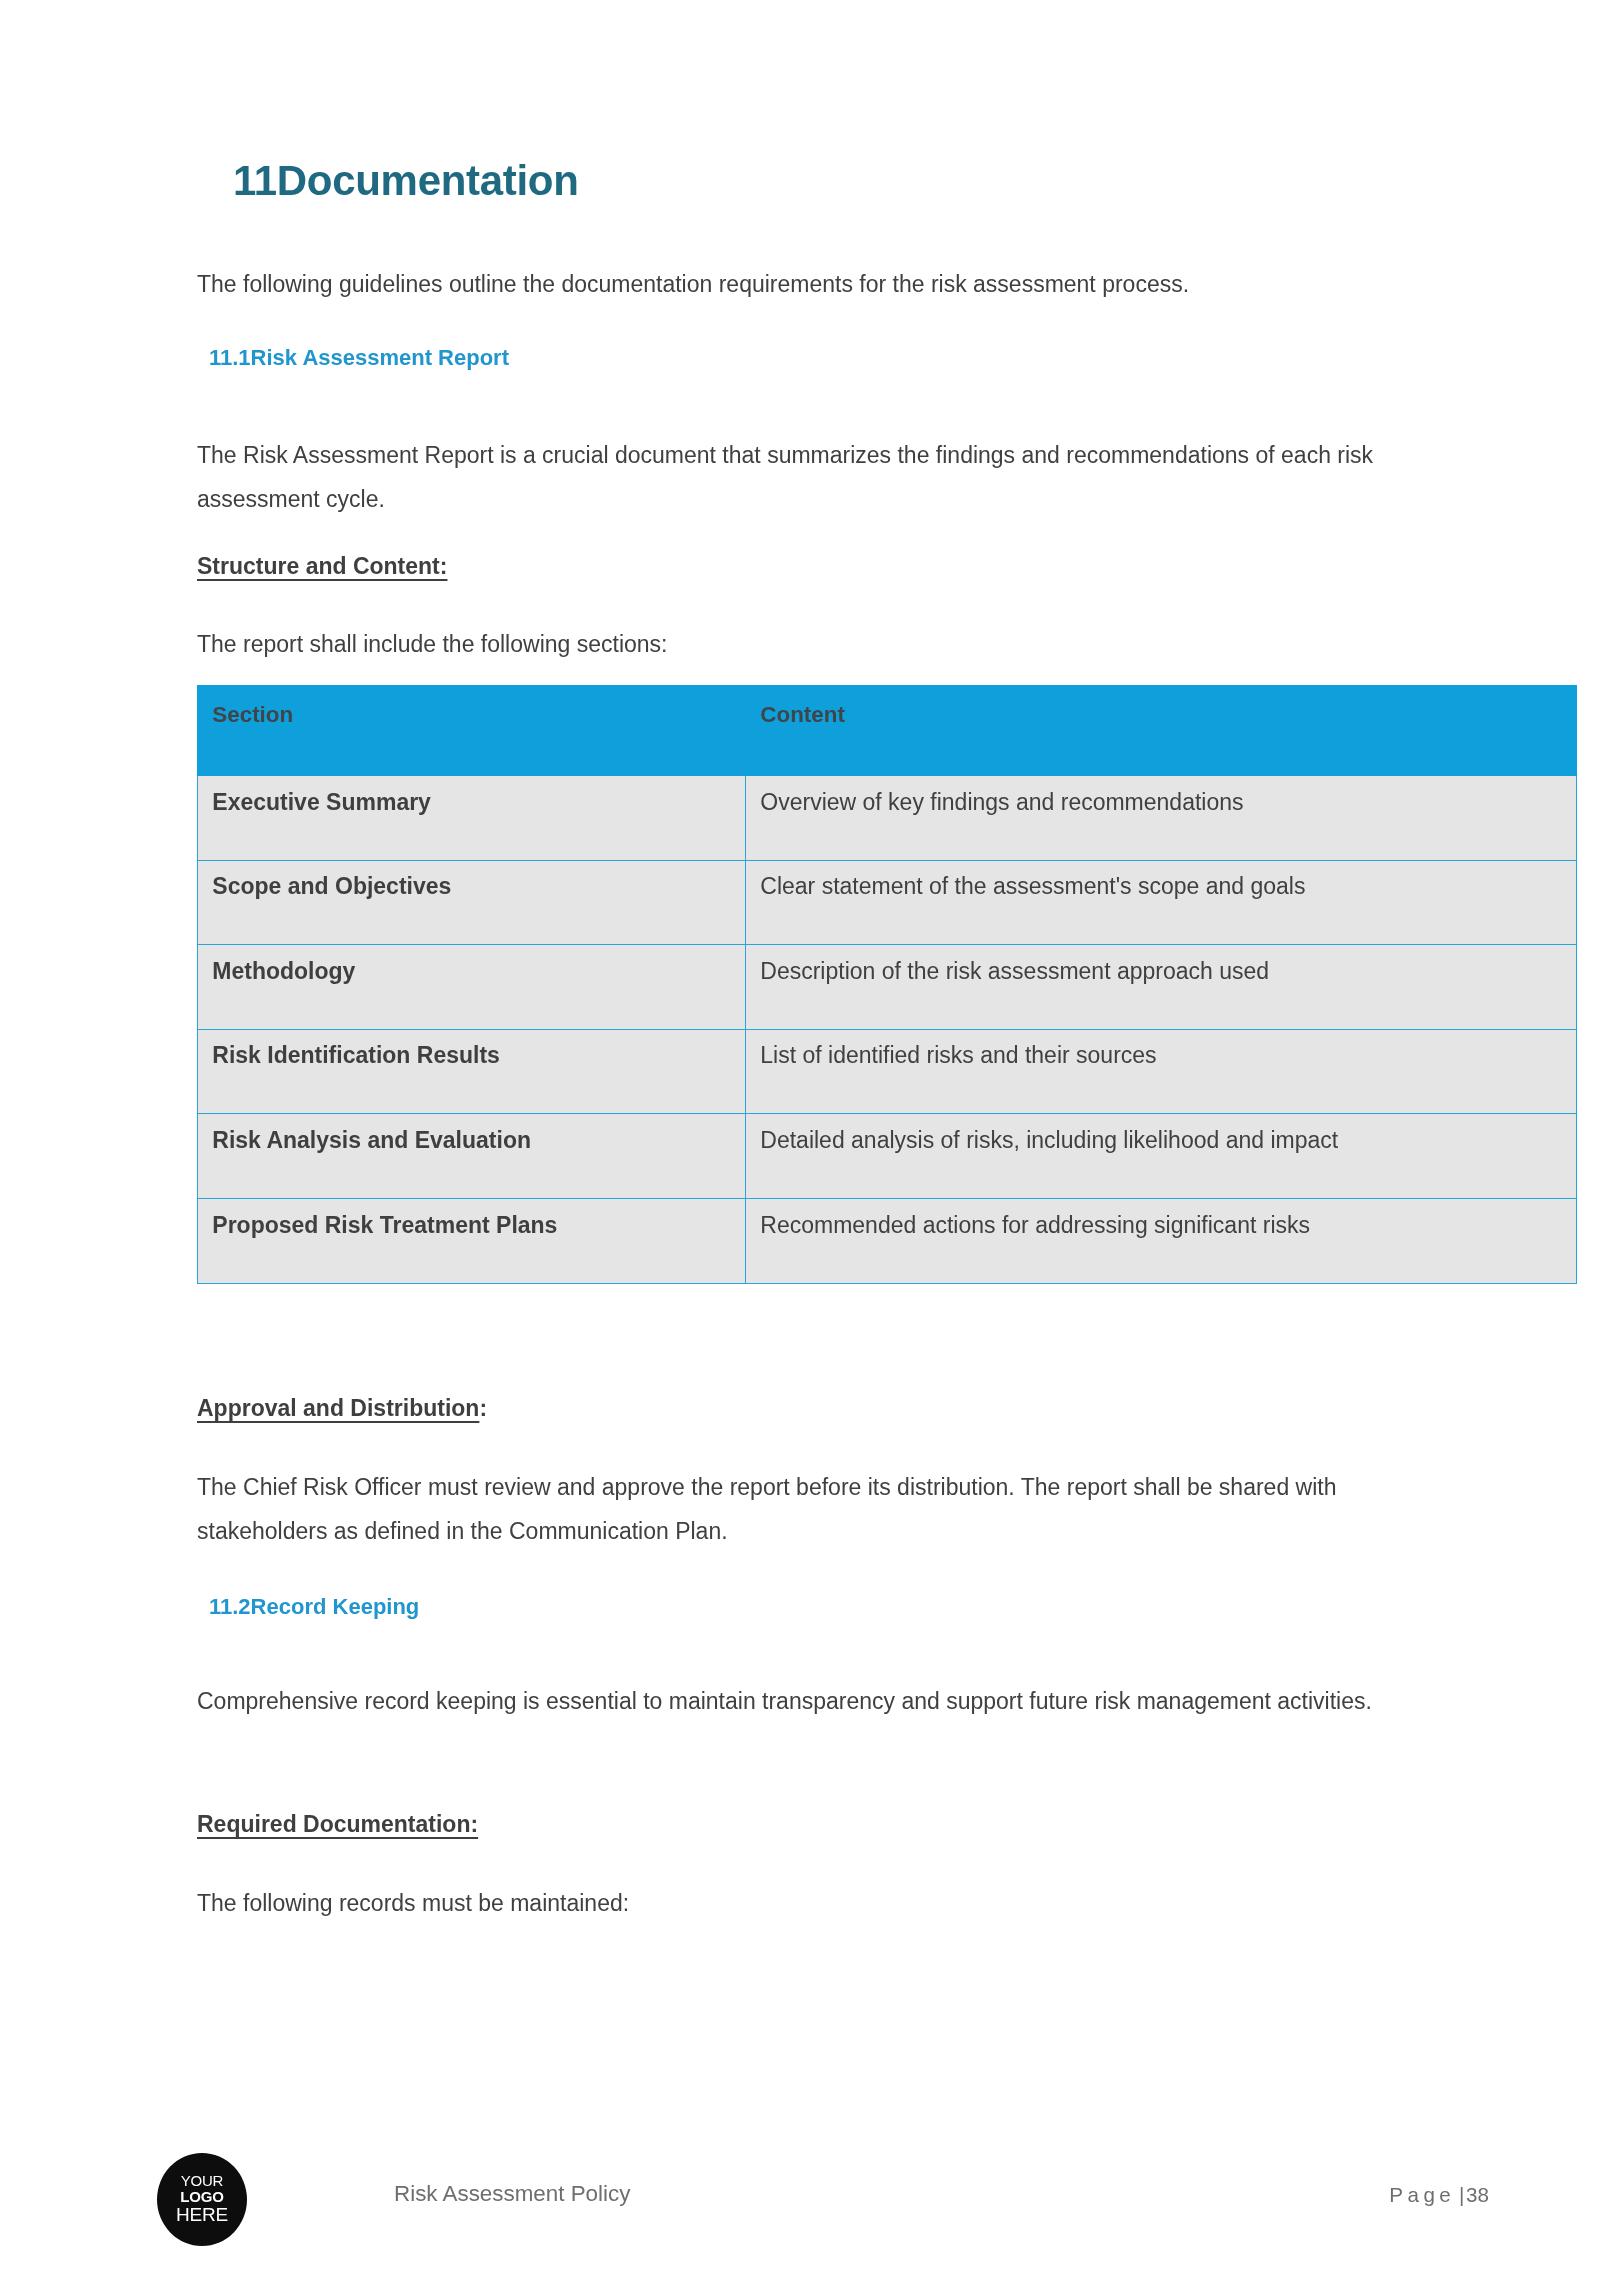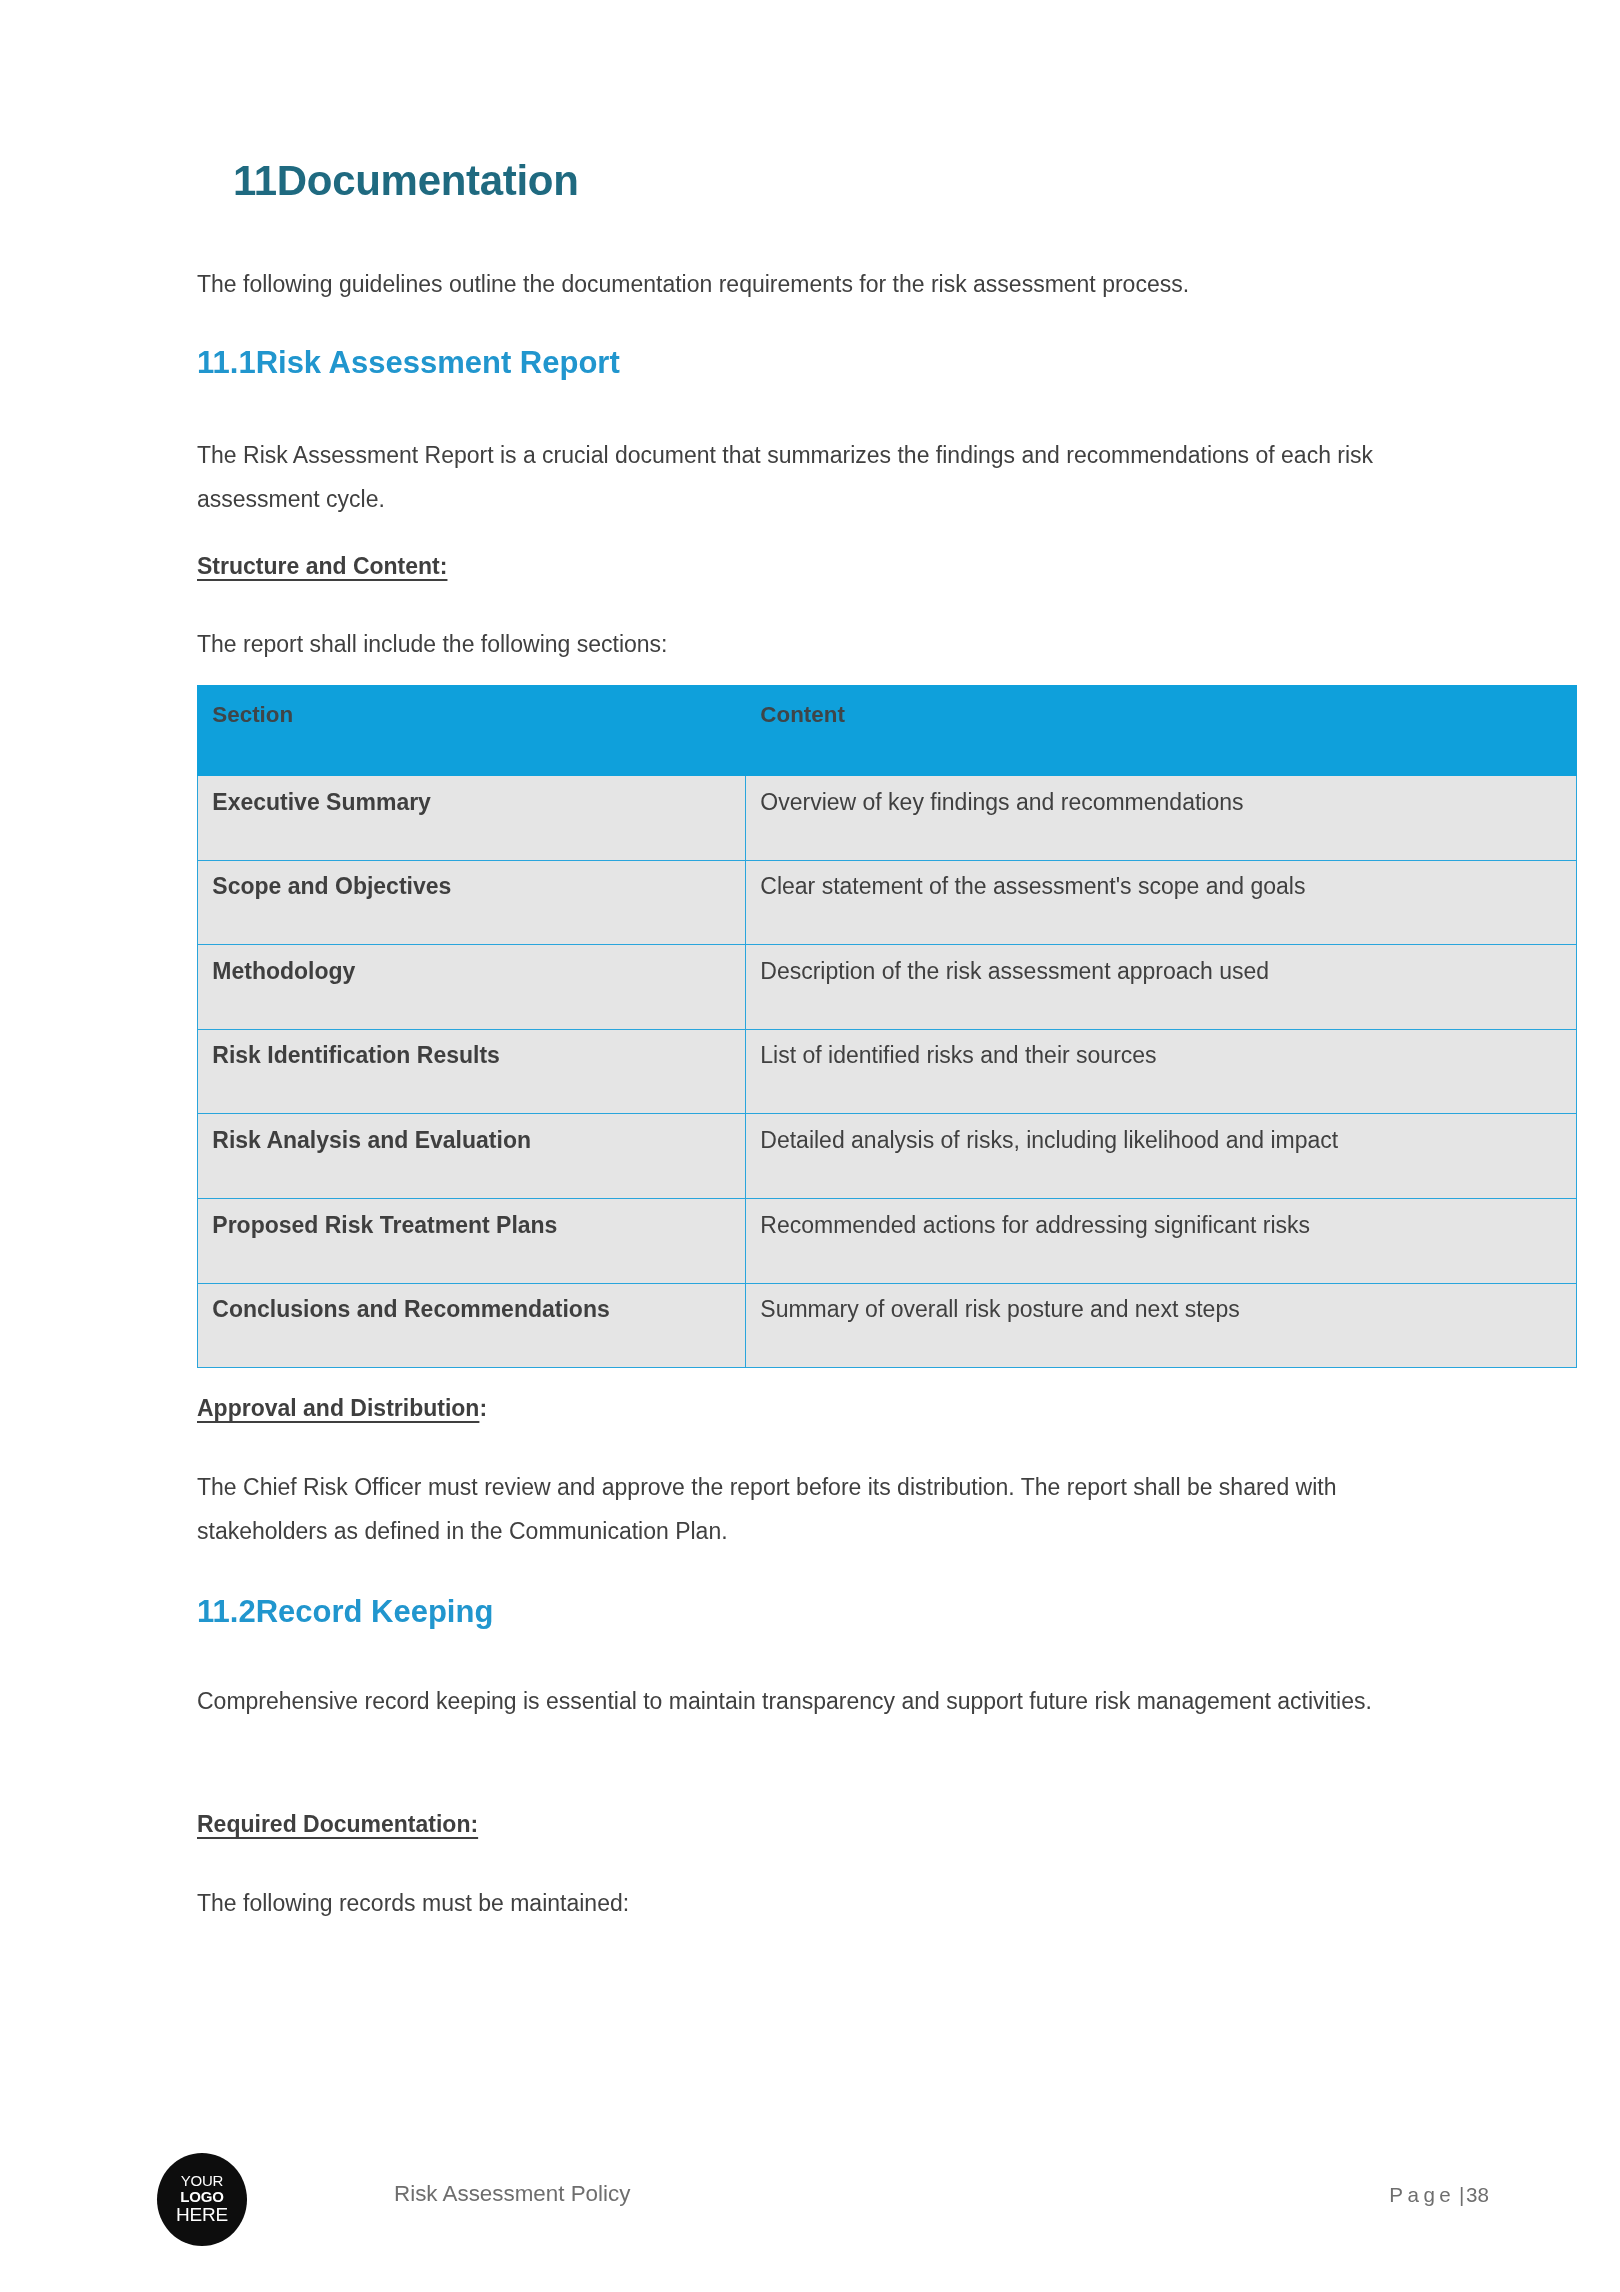--- a/index.html
+++ b/index.html
@@ -37,26 +37,26 @@
     margin: 0;
     padding: 0;
     position: absolute;
     top: 157px;
     left: 36px;
     white-space: pre;
   }
   .h1 .num { margin-right: 0px; }
 
   .h2 {
-    font-size: 31px;
+    font-size: 22px;
     font-weight: bold;
     color: #2196CE;
     margin: 0;
     position: absolute;
-    left: 0px;
+    left: 12px;
     white-space: pre;
   }
   .h2-1 { top: 345px; }
   .h2-2 { top: 1594px; }
 
   
   .para {
     position: absolute;
     font-size: 23px;
     line-height: 44px;
@@ -216,24 +216,20 @@
             <td>List of identified risks and their sources</td>
           </tr>
           <tr>
             <td class="sec">Risk Analysis and Evaluation</td>
             <td>Detailed analysis of risks, including likelihood and impact</td>
           </tr>
           <tr>
             <td class="sec">Proposed Risk Treatment Plans</td>
             <td>Recommended actions for addressing significant risks</td>
           </tr>
-          <tr>
-            <td class="sec">Conclusions and Recommendations</td>
-            <td>Summary of overall risk posture and next steps</td>
-          </tr>
         </tbody>
       </table>
     </div>
 
     <p class="lead-label l-approval"><span class="ul">Approval and Distribution</span><span>:</span></p>
 
     <p class="para p-approval">The Chief Risk Officer must review and approve the report before its distribution. The report shall be shared with stakeholders as defined in the Communication Plan.</p>
 
     <h2 class="h2 h2-2"><span>11.2</span><span>Record Keeping</span></h2>
 

